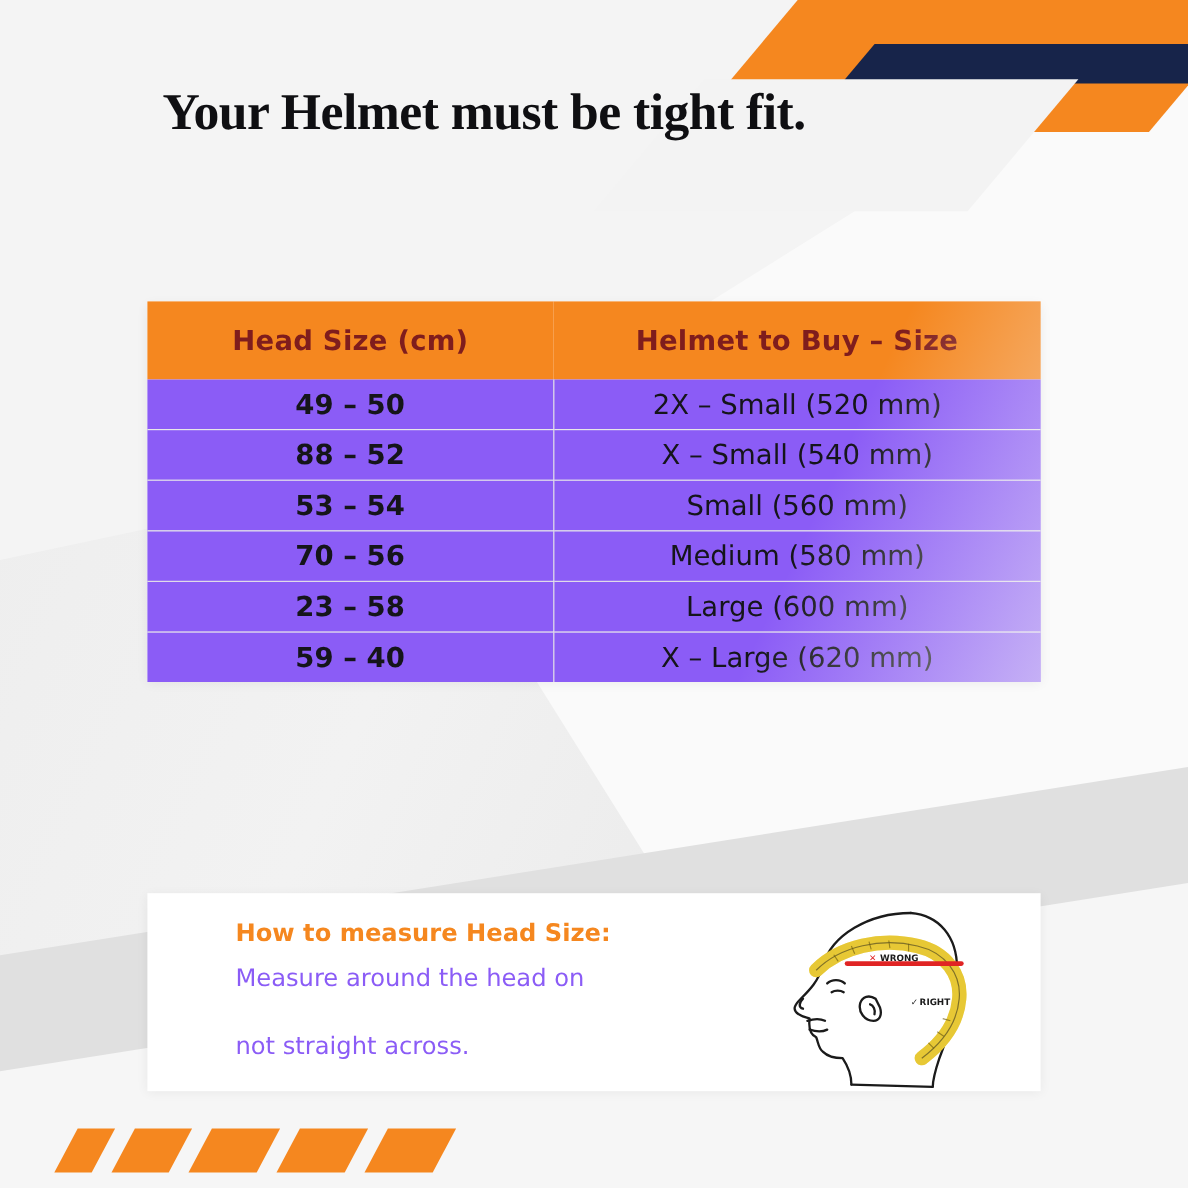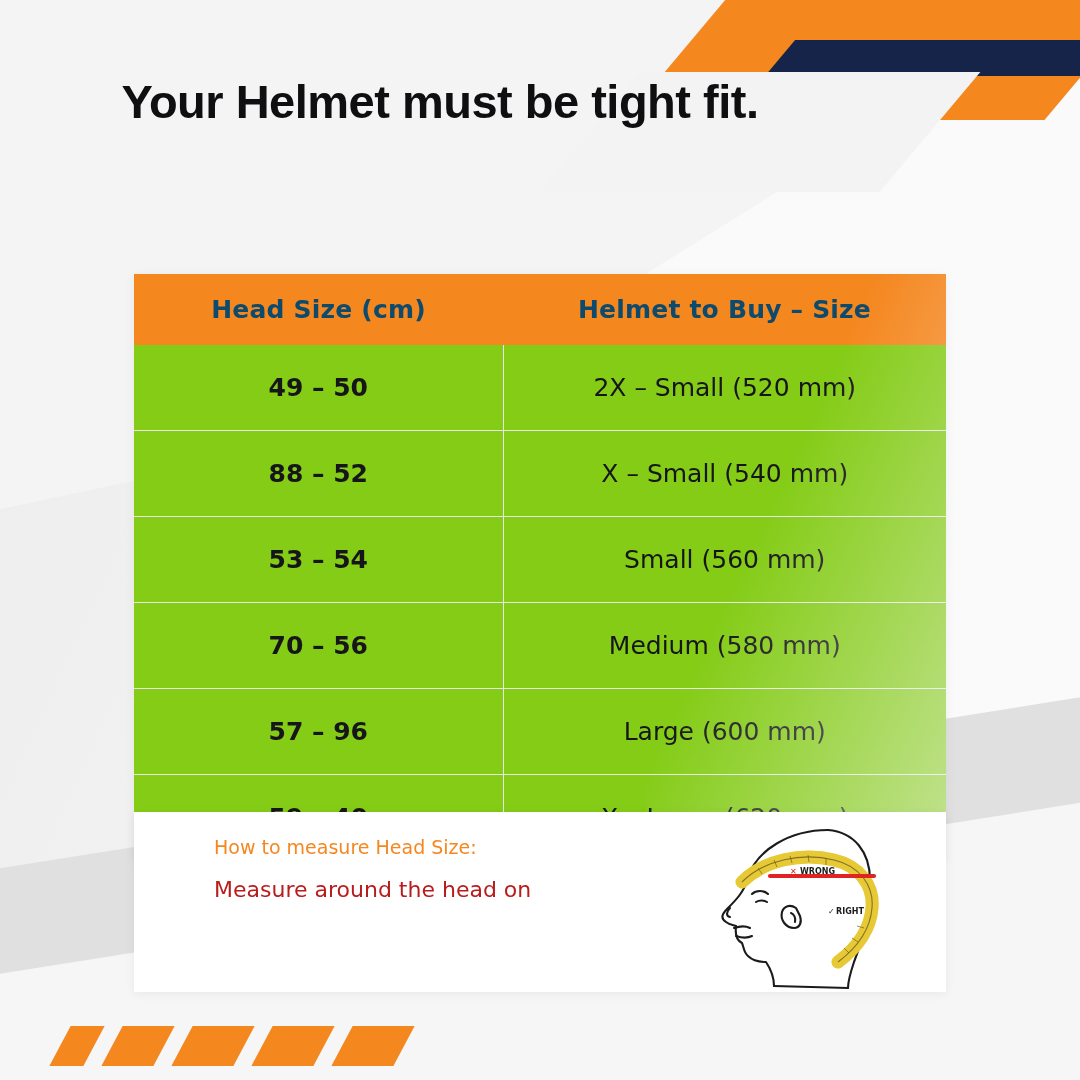--- a/index.html
+++ b/index.html
@@ -100,21 +100,21 @@
   .stripe.s5 { width: 62px; }
 
   
   .headline {
     position: absolute;
     top: 72px;
     left: 0;
     width: 880px;
     text-align: center;
     color: #0f0f12;
-    font-family: Liberation Sans, sans-serif;
+    font-family: Liberation Serif, serif;
     font-weight: bold;
     font-size: 47px;
     line-height: 1.28;
     letter-spacing: -0.5px;
   }
   .headline .l2 { display: block; }
 
   
   .table-wrap {
     position: absolute;
@@ -124,33 +124,33 @@
     background: #ffffff;
     box-shadow: 0 2px 10px rgba(0,0,0,0.06);
   }
   table.size-table {
     width: 100%;
     border-collapse: collapse;
     table-layout: fixed;
   }
   table.size-table th {
     background: #f5871f;
-    color: #0c4a6e;
+    color: #7f1d1d;
     font-size: 25px;
     font-weight: bold;
     padding: 21px 6px;
     letter-spacing: 0.2px;
   }
   table.size-table th.col1 { width: 357px; }
   table.size-table td {
     text-align: center;
     font-size: 25px;
     color: #15151a;
-    padding: 28px 6px;
-    background: #84cc16;
+    padding: 8px 6px;
+    background: #8b5cf6;
   }
   table.size-table td.c1 {
     font-weight: bold;
     border-right: 1px solid #e6e6e6;
   }
   table.size-table tbody tr td {
     border-bottom: 1px solid #e8e8e8;
   }
   table.size-table tbody tr:last-child td {
     border-bottom: none;
@@ -172,29 +172,29 @@
     width: 812px;
     height: 180px;
     background: #ffffff;
     box-shadow: 0 2px 10px rgba(0,0,0,0.06);
   }
   .info-title {
     position: absolute;
     top: 24px;
     left: 80px;
     color: #f5871f;
-    font-weight: normal;
-    font-size: 19px;
+    font-weight: bold;
+    font-size: 22px;
   }
   .info-body {
     position: absolute;
     top: 62px;
     left: 80px;
     width: 400px;
-    color: #b91c1c;
+    color: #8b5cf6;
     font-size: 22px;
     line-height: 1.42;
   }
   .head-figure {
     position: absolute;
     top: 4px;
     right: 58px;
     width: 210px;
     height: 176px;
   }
@@ -245,37 +245,38 @@
         </tr>
         <tr>
           <td class="c1">53 – 54</td>
           <td>Small (560 mm)</td>
         </tr>
         <tr>
           <td class="c1">70 – 56</td>
           <td>Medium (580 mm)</td>
         </tr>
         <tr>
-          <td class="c1">57 – 96</td>
+          <td class="c1">23 – 58</td>
           <td>Large (600 mm)</td>
         </tr>
         <tr>
           <td class="c1">59 – 40</td>
           <td>X – Large (620 mm)</td>
         </tr>
       </tbody>
     </table>
     <div class="table-sheen"></div>
   </div>
 
   <div class="info-card">
     <div class="info-title">How to measure Head Size:</div>
     <div class="info-body">
       <span>Measure around the head on</span><br>
       <br>
+      <span>not straight across.</span>
     </div>
 
     <div class="head-figure">
       <svg viewBox="0 0 210 176" width="210" height="176" xmlns="http://www.w3.org/2000/svg">
 
         <g fill="none" stroke="#1b1b1b" stroke-width="2.1" stroke-linejoin="round" stroke-linecap="round">
           <path d="M150 14 C112 14 78 34 70 62 C66 76 58 84 50 92
                    C44 98 42 102 48 106 C52 109 56 109 58 110
                    C57 118 58 124 64 127 C66 132 66 137 70 140
                    C74 144 80 146 88 146

